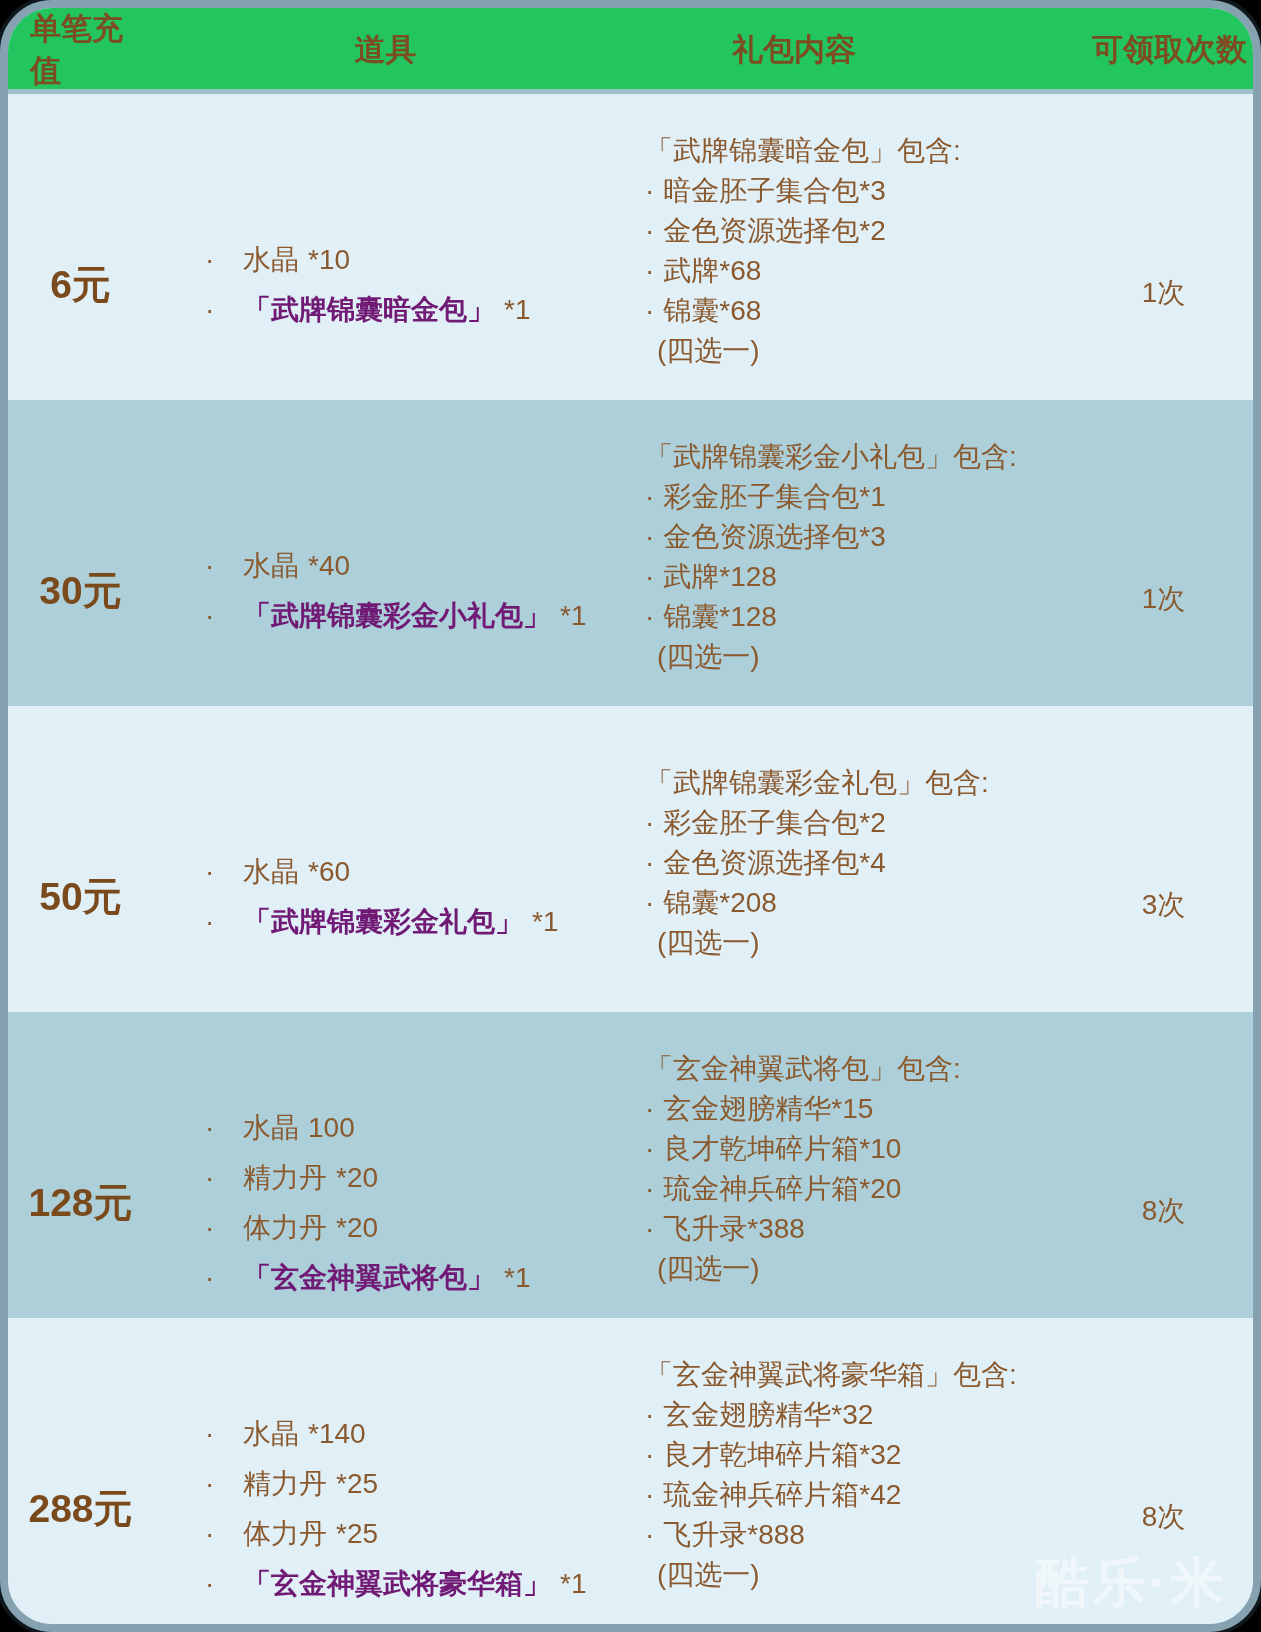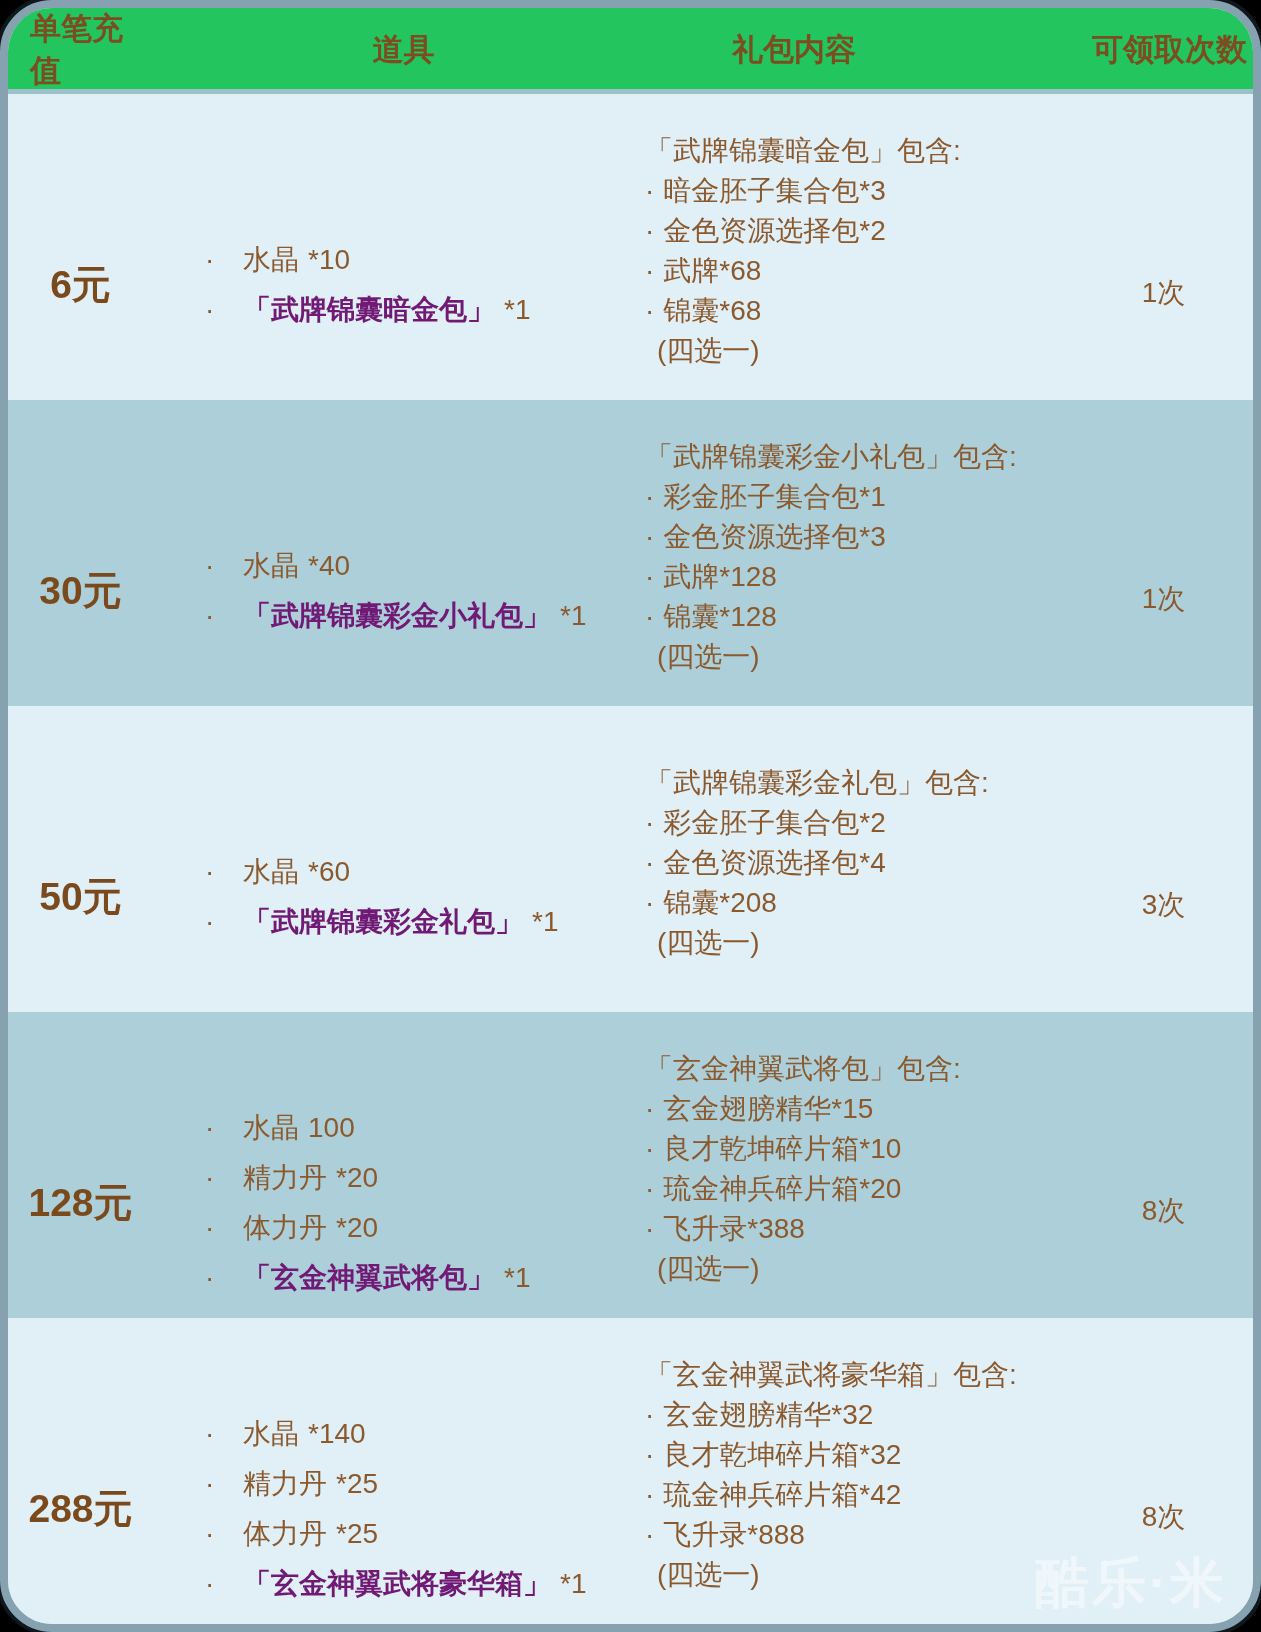--- a/index.html
+++ b/index.html
@@ -8,21 +8,21 @@
   .card{position:absolute;inset:0;box-sizing:border-box;
         border:8px solid #86a2b0;border-radius:52px;overflow:hidden;
         background:#e1eff7;box-shadow:0 0 0 4px #10181d;}
   .grid{display:grid;width:100%;height:100%;grid-template-rows:86px repeat(5,1fr);}
 
   
   .hdr{display:grid;grid-template-columns:145px 435px 440px 1fr;align-items:center;
        background:#22c55e;border-bottom:5px solid #9dc1cb;
        color:#7c4d20;font-weight:bold;font-size:31px;}
   .h1{justify-self:start;padding-left:22px;}
-  .h2{justify-self:center;position:relative;left:33px;text-align:center;}
+  .h2{justify-self:center;position:relative;left:15px;text-align:center;}
   .h3{justify-self:center;position:relative;left:-14px;}
   .h4{justify-self:center;position:relative;left:29px;}
 
   
   .row{display:grid;grid-template-columns:145px 435px 440px 1fr;}
   .row.light{background:#e1eff7;}
   .row.dark{background:#adcfd9;}
   .cell{display:flex;align-items:center;}
 
   .c-price{justify-content:center;}

